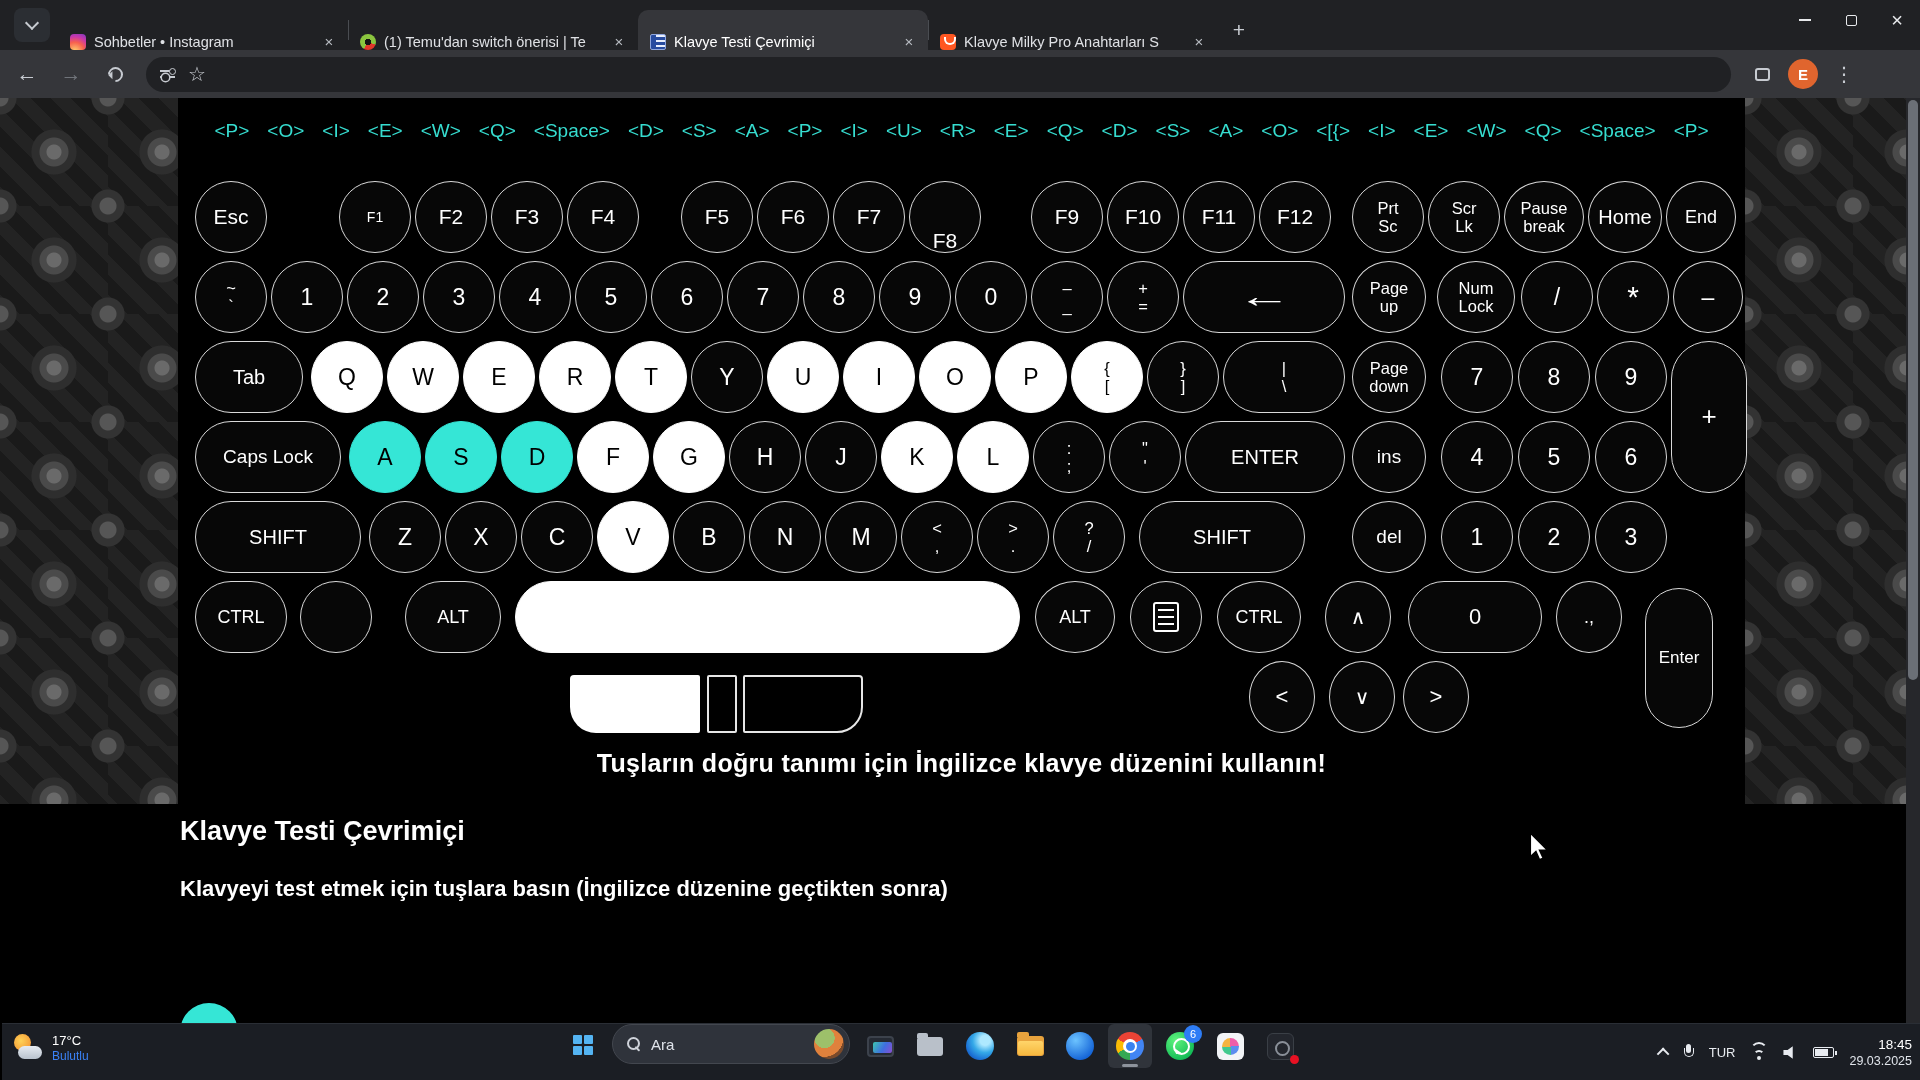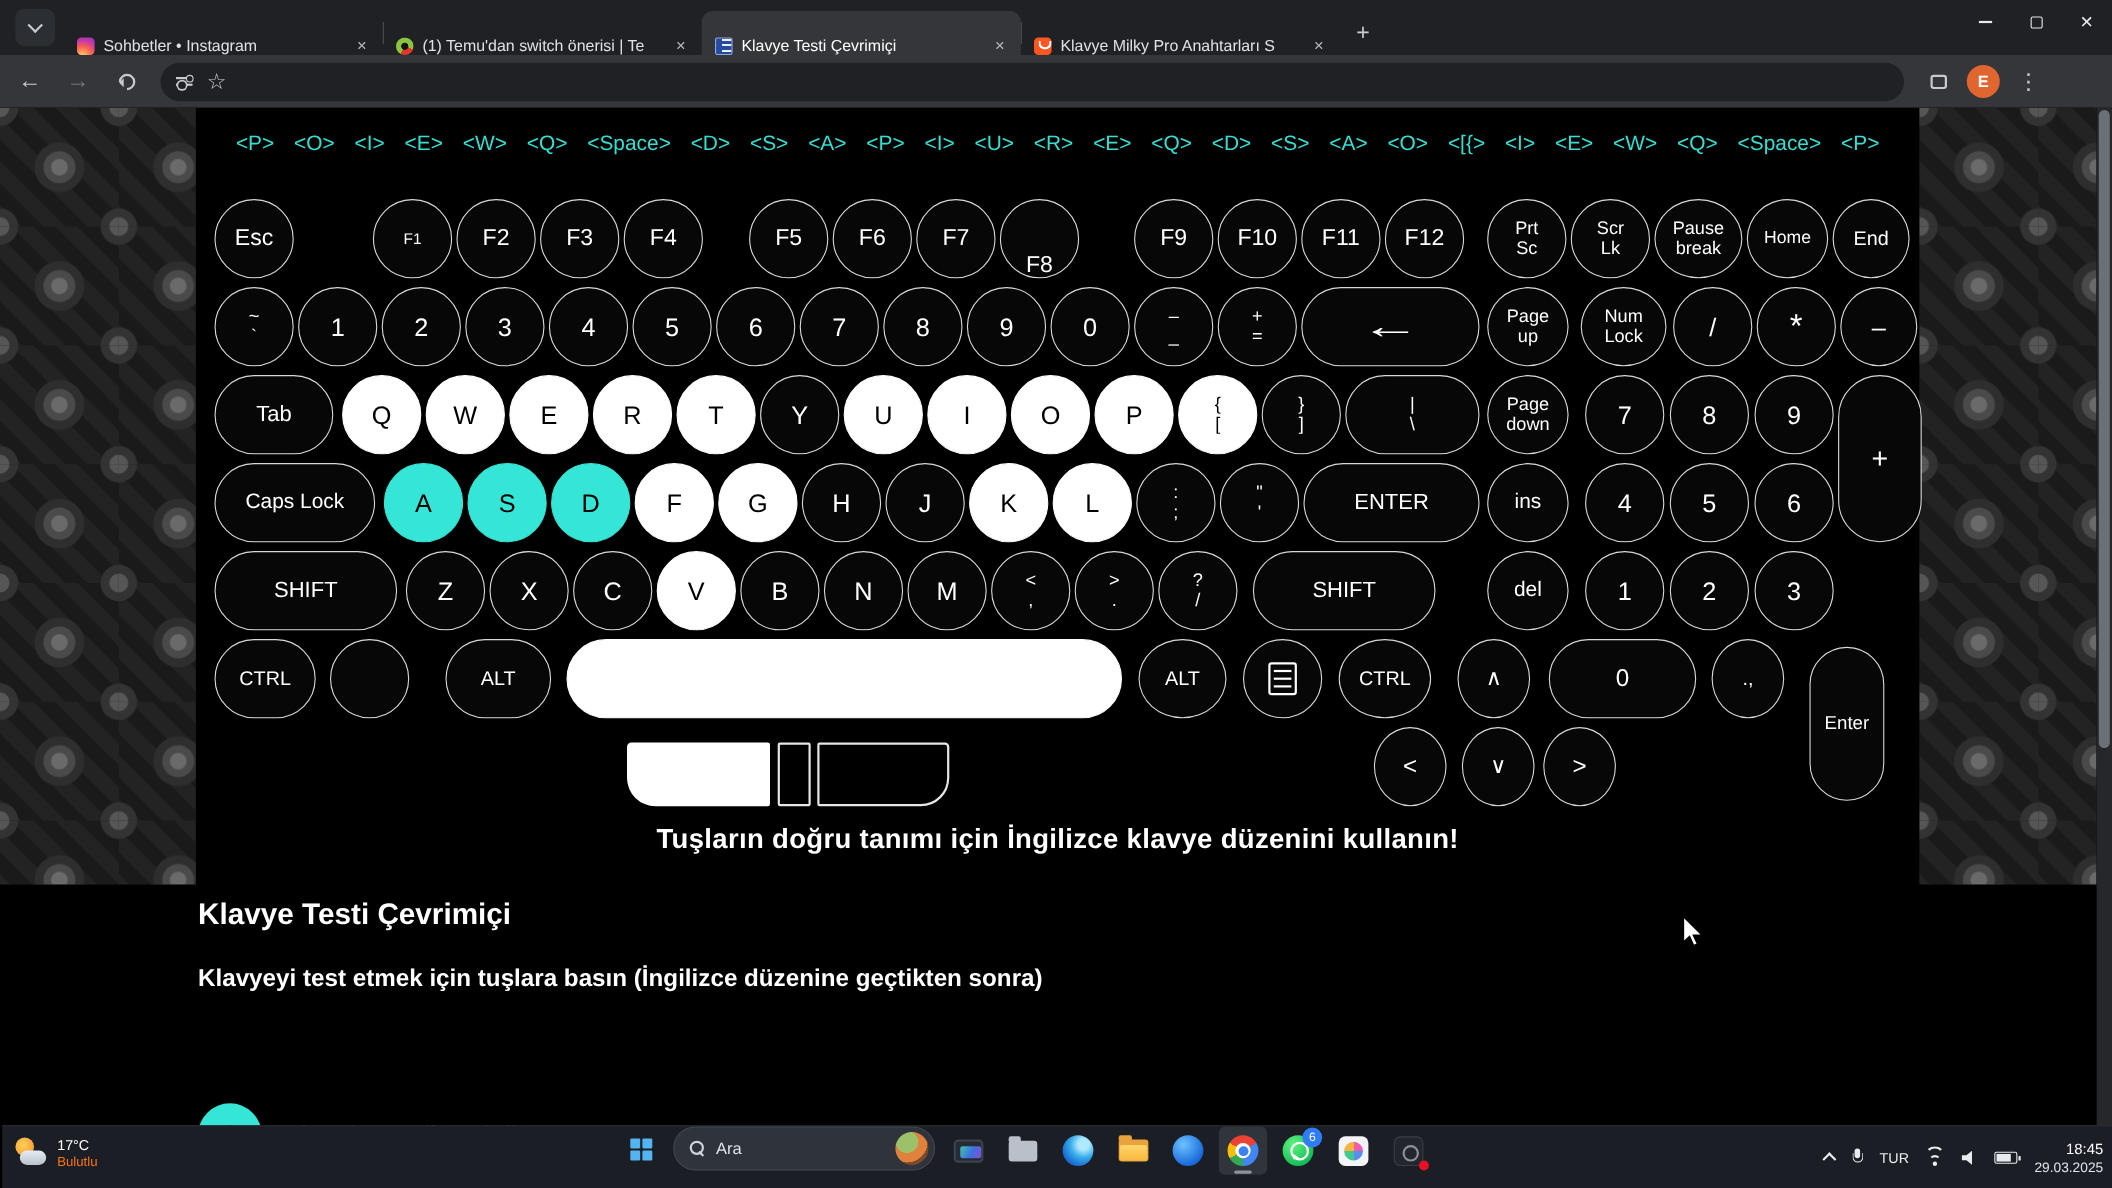--- a/index.html
+++ b/index.html
@@ -116,21 +116,21 @@
   .taskbar { position:absolute; left:2px; top:1023px; width:1920px; height:57px; background:#1b1e24;
     border-top:1px solid #2a2e35; z-index:50; }
   .weather { position:absolute; left:10px; top:8px; display:flex; align-items:center; gap:8px; }
   .weather-ic { width:32px; height:32px; position:relative; }
   .weather-ic::before { content:""; position:absolute; left:2px; top:2px; width:17px; height:17px;
     border-radius:50%; background:radial-gradient(circle at 40% 40%, #ffd257, #f6a13a 70%, #e2641f); }
   .weather-ic::after { content:""; position:absolute; left:6px; top:14px; width:24px; height:13px;
     border-radius:10px; background:linear-gradient(180deg,#e7ecf2,#b9c2cd); }
   .weather-txt { line-height:1.2; }
   .weather-temp { color:#fff; font-size:13px; }
-  .weather-cond { color:#f97316; font-size:12px; }
+  .weather-cond { color:#3b82f6; font-size:12px; }
 
   .tb-center { position:absolute; left:560px; top:0; height:41px; display:flex; align-items:flex-start; gap:8px; }
   .startbtn { width:42px; height:42px; border-radius:6px; display:flex; align-items:center; justify-content:center; }
   .winlogo { width:20px; height:20px; display:grid; grid-template-columns:1fr 1fr; grid-template-rows:1fr 1fr; gap:2px; }
   .winlogo i { background:#54b4f2; border-radius:1px; }
   .searchpill { width:238px; height:40px; border-radius:20px; background:#2f333b; border:1px solid #43474f;
     display:flex; align-items:center; padding:0 5px 0 14px; gap:10px; }
   .mag { width:14px; height:14px; position:relative; flex:none; }
   .mag::before { content:""; position:absolute; left:0; top:0; width:9px; height:9px; border:2px solid #cfd3da; border-radius:50%; }
   .mag::after { content:""; position:absolute; left:9px; top:9px; width:6px; height:2px; background:#cfd3da;
@@ -344,21 +344,21 @@
           <span class="t2">Sc</span>
         </div>
         <div class="key" style="left: 1428px; top: 83px; width: 72px; height: 72px;">
           <span class="t2">Scr</span>
           <span class="t2">Lk</span>
         </div>
         <div class="key" style="left: 1504px; top: 83px; width: 80px; height: 72px;">
           <span class="t2">Pause</span>
           <span class="t2">break</span>
         </div>
-        <div class="key" style="left: 1588px; top: 83px; width: 74px; height: 72px; font-size: 16px;">
+        <div class="key" style="left: 1588px; top: 83px; width: 74px; height: 72px; font-size: 20px;">
           <span>Home</span>
         </div>
         <div class="key" style="left: 1666px; top: 83px; width: 70px; height: 72px; font-size: 18px;">
           <span>End</span>
         </div>
         <div class="key" style="left: 195px; top: 163px; width: 72px; height: 72px;">
           <span class="t2">~</span>
           <span class="t2">`</span>
         </div>
         <div class="key" style="left: 271px; top: 163px; width: 72px; height: 72px;">

